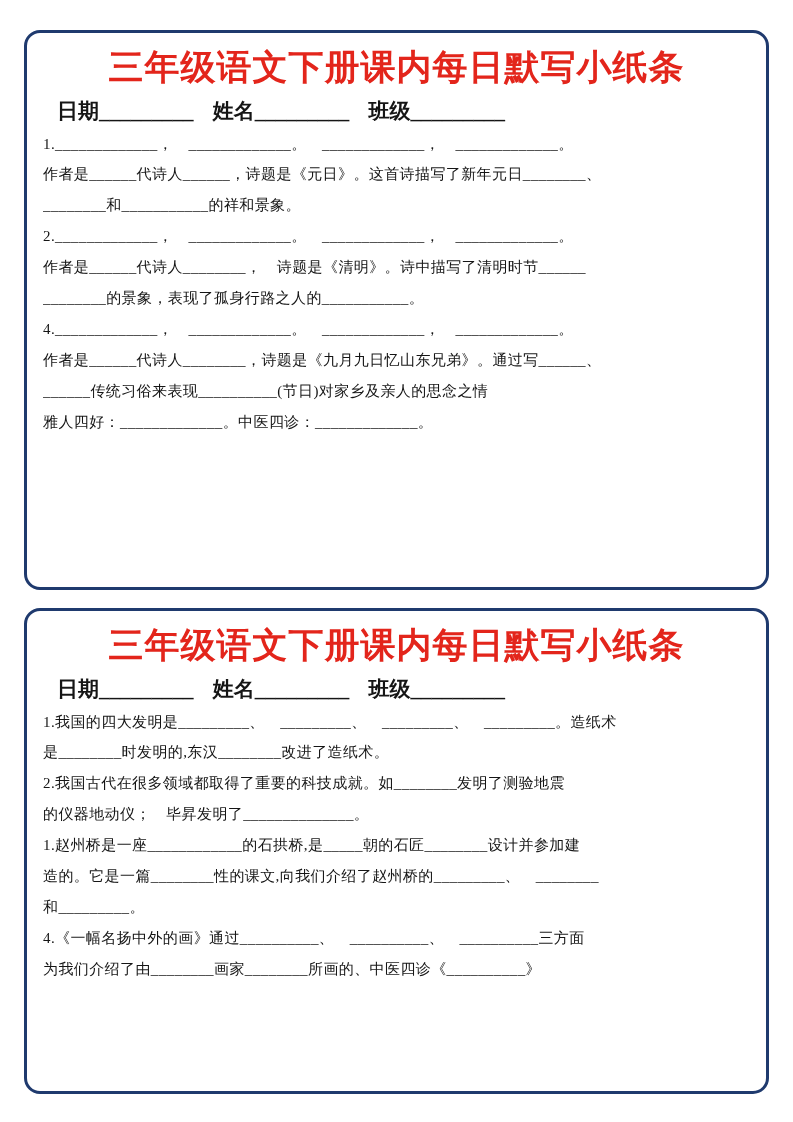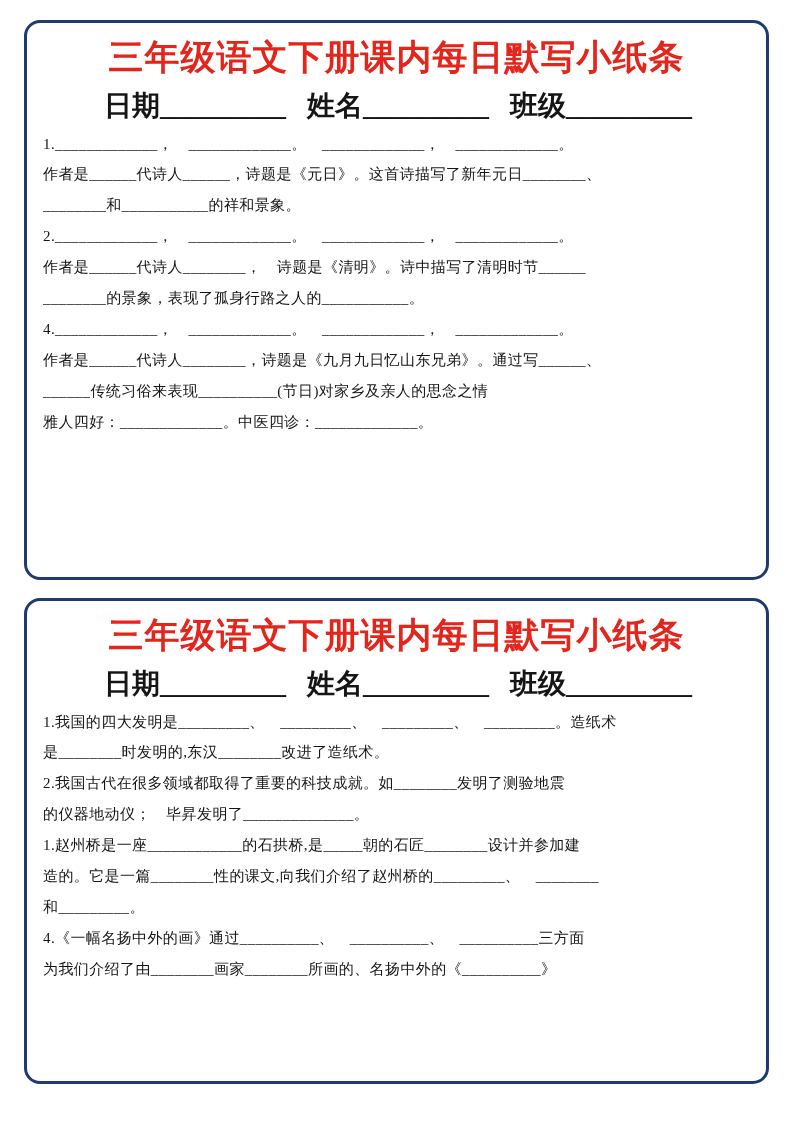--- a/index.html
+++ b/index.html
@@ -11,21 +11,21 @@
   html,body{margin:0;padding:0;background:#fff;}
   body{
     font-family:"Liberation Serif","DejaVu Serif",serif;
     color:var(--text-color);
   }
   .page{
     width:793px;
     height:1122px;
     box-sizing:border-box;
     background:var(--page-bg);
-    padding:20px 24px 24px;
+    padding:30px 24px 24px;
     display:flex;
     flex-direction:column;
     gap:18px;
   }
   .panel{
     border:3px solid var(--border-color);
     border-radius:16px;
     padding:6px 16px 8px;
     box-sizing:border-box;
     overflow:hidden;
@@ -36,23 +36,23 @@
   .panel-title{
     margin:6px 0 0;
     text-align:center;
     color:var(--title-color);
     font-size:35px;
     font-weight:bold;
     letter-spacing:1px;
     line-height:1.3;
   }
   .header-line{
-    text-align:right;
+    text-align:left;
     padding-right:58px;
-    font-size:28px;
+    font-size:21px;
     font-weight:bold;
     margin:6px 0 4px;
     white-space:nowrap;
   }
   .header-line .hl-label{margin-left:14px;}
   .header-line .hl-blank{font-weight:bold;letter-spacing:0;}
   .body{margin-top:2px;}
   .line{
     margin:0;
     font-size:15px;
@@ -99,17 +99,17 @@
     </div>
     <div class="body">
       <p class="line">1.我国的四大发明是_________、　_________、　_________、　_________。造纸术</p>
       <p class="line">是________时发明的,东汉________改进了造纸术。</p>
       <p class="line">2.我国古代在很多领域都取得了重要的科技成就。如________发明了测验地震</p>
       <p class="line">的仪器地动仪；　毕昇发明了______________。</p>
       <p class="line">1.赵州桥是一座____________的石拱桥,是_____朝的石匠________设计并参加建</p>
       <p class="line">造的。它是一篇________性的课文,向我们介绍了赵州桥的_________、　________</p>
       <p class="line">和_________。</p>
       <p class="line">4.《一幅名扬中外的画》通过__________、　__________、　__________三方面</p>
-      <p class="line">为我们介绍了由________画家________所画的、名扬中外的《__________》</p>
+      <p class="line">为我们介绍了由________画家________所画的、中医四诊《__________》</p>
     </div>
   </section>
 
 </div>
 
 </body></html>

